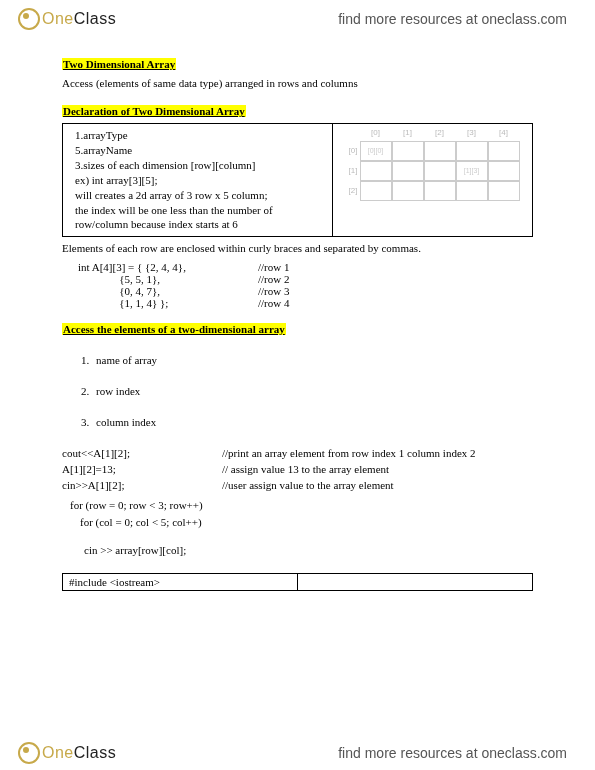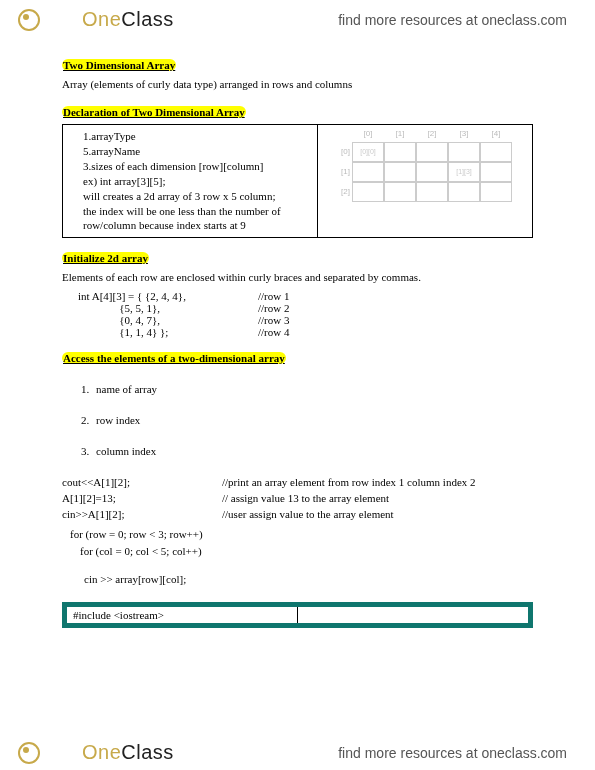--- a/index.html
+++ b/index.html
@@ -41,43 +41,42 @@
     position: relative;
   }
   .logo-icon::after {
     content: "";
     position: absolute;
     left: 3px; top: 3px;
     width: 6px; height: 6px;
     background: #c7a94a;
     border-radius: 50%;
   }
-  .logo-text { font-size: 20px; color: #222; letter-spacing: 0.5px; margin-left: 40px; }
+  .logo-text { font-size: 16px; color: #222; letter-spacing: 0.5px; }
   .logo-text .one { color: #c7a94a; }
   .find-link { font-size: 14px; color: #555; text-decoration: none; }
   .content { padding: 10px 62px 0 62px; }
   .hl {
     background: #ffff00;
     font-weight: bold;
     text-decoration: underline;
     padding: 0 1px;
-    border-radius: 6px;
   }
   .sect-title { margin-top: 14px; margin-bottom: 6px; }
   .para { margin: 4px 0; line-height: 1.4; }
   .decl-table {
     border: 1px solid #000;
     border-collapse: collapse;
     width: 100%;
     margin-top: 4px;
   }
   .decl-table td {
     border: 1px solid #000;
     vertical-align: top;
-    padding: 4px 20px;
+    padding: 4px 12px;
     font-size: 11px;
     line-height: 1.35;
     margin-left: 16px;
   }
   .grid-diagram { display: inline-block; font-family: Arial, sans-serif; font-size: 8px; color: #bbb; }
   .grid-headrow { display: flex; margin-bottom: 2px; }
   .grid-headcell { width: 32px; text-align: center; }
   .grid-headside { width: 14px; text-align: right; padding-right: 2px; }
   .grid-row { display: flex; align-items: center; }
   .grid-cell {
@@ -93,54 +92,54 @@
   ol.access-list { margin: 6px 0 6px 30px; }
   ol.access-list li { margin: 19px 0; padding-left: 4px; font-family: Liberation Serif, serif; }
   .acc-row { display: flex; margin: 4px 0; }
   .acc-code { width: 160px; }
   .acc-comment { }
   .loop-block { margin: 6px 0 6px 8px; line-height: 1.6; }
   .loop-l1 { }
   .loop-l2 { margin-left: 10px; }
   .loop-l3 { margin-left: 14px; margin-top: 10px; }
   .demo-table {
-    border: 5px solid #0f766e;
+    border: 1px solid #0f766e;
     border-collapse: collapse;
     width: 100%;
     margin-top: 14px;
   }
   .demo-table td { border: 1px solid #000; padding: 2px 6px; height: 16px; width: 50%; font-size: 11px; }
 </style>
 </head>
 <body>
 
 <div class="header-bar">
   <div class="logo">
     <span class="logo-icon"></span>
     <span class="logo-text"><span class="one">One</span><span>Class</span></span>
   </div>
   <a class="find-link">find more resources at oneclass.com</a>
 </div>
 
 <div class="content">
 
   <div class="sect-title"><span class="hl">Two Dimensional Array</span></div>
-  <p class="para">Array (elements of curly data type) arranged in rows and columns</p>
+  <p class="para">Access (elements of same data type) arranged in rows and columns</p>
 
   <div class="sect-title"><span class="hl">Declaration of Two Dimensional Array</span></div>
   <table class="decl-table">
     <tbody>
         <tr>
       <td>
         <div>1.arrayType</div>
         <div>5.arrayName</div>
         <div>3.sizes of each dimension [row][column]</div>
         <div>ex) int array[3][5];</div>
         <div>will creates a 2d array of 3 row x 5 column;</div>
-        <div>the index will be one less than the number of row/column because index starts at 9</div>
+        <div>the index will be one less than the number of row/column because index starts at 6</div>
       </td>
       <td style="width:200px;text-align:center;">
         <div class="grid-diagram">
           <div class="grid-headrow">
             <div class="grid-headside"></div>
             <div class="grid-headcell">[0]</div>
             <div class="grid-headcell">[1]</div>
             <div class="grid-headcell">[2]</div>
             <div class="grid-headcell">[3]</div>
             <div class="grid-headcell">[4]</div>
@@ -168,21 +167,20 @@
                 <div class="grid-cell"></div>
                 <div class="grid-cell"></div>
                 <div class="grid-cell"></div>
           </div>
         </div>
       </td>
     </tr>
   </tbody>
     </table>
 
-  <div class="sect-title"><span class="hl">Initialize 2d array</span></div>
   <p class="para">Elements of each row are enclosed within curly braces and separated by commas.</p>
   <div class="init-block">
     <div class="init-line">
         <span class="init-code">int A[4][3] = { {2, 4, 4},</span>
         <span class="init-comment">//row 1</span>
       </div>
     <div class="init-line">
         <span class="init-code">               {5, 5, 1},</span>
         <span class="init-comment">//row 2</span>
       </div>

